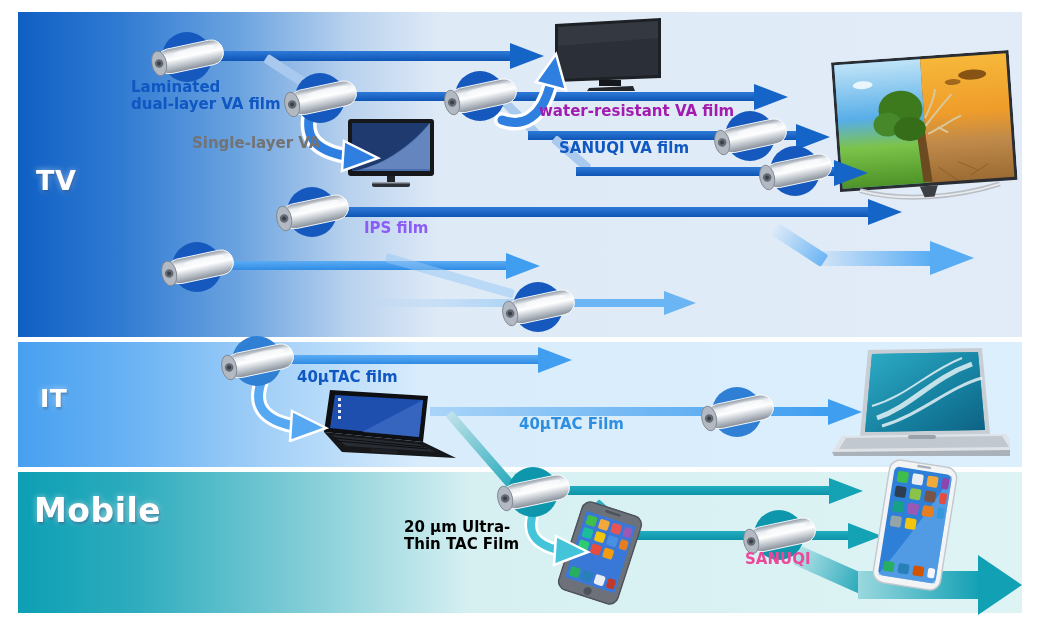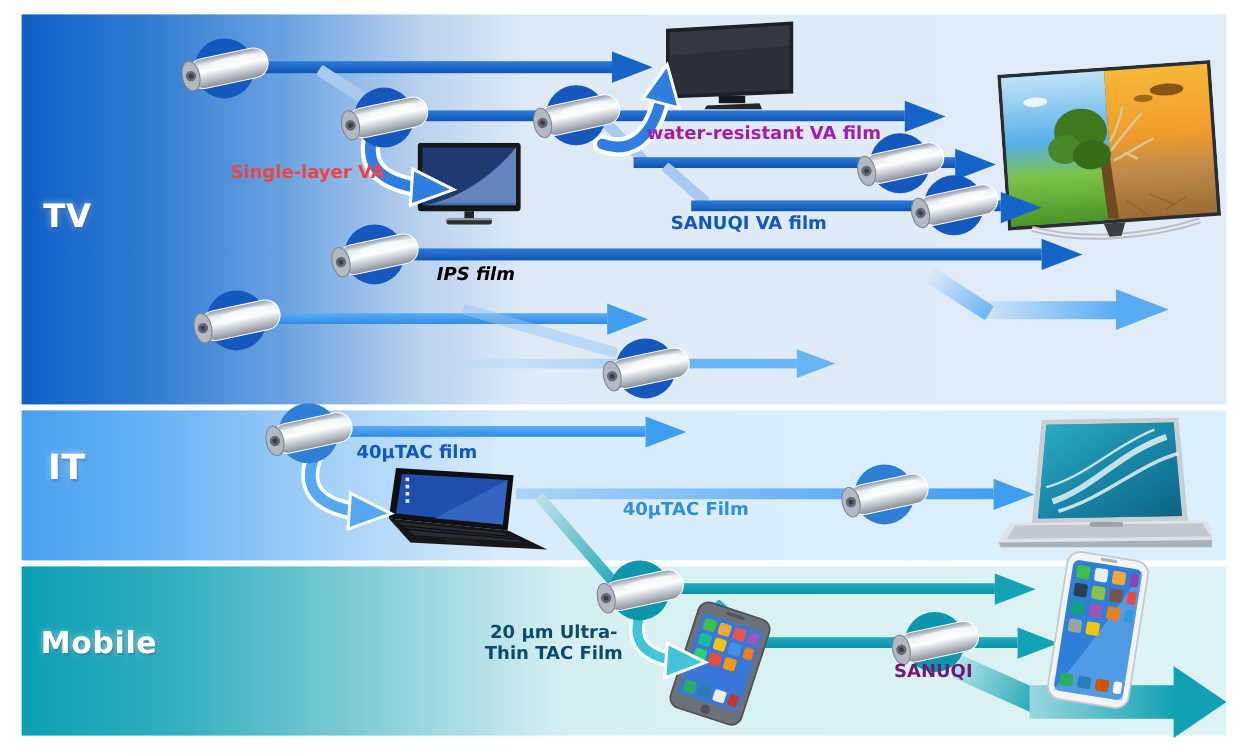--- a/index.html
+++ b/index.html
@@ -48,22 +48,22 @@
         </g>
       </symbol>
     </defs>
   </svg>
 
   <div class="band tv"></div>
   <div class="band it"></div>
   <div class="band mobile"></div>
 
   <div class="section-label" style="left:36px;top:165px;font-size:27px;">TV</div>
-  <div class="section-label" style="left:40px;top:372px;font-size:29px;">IT</div>
-  <div class="section-label" style="left:34px;top:521px;font-size:25px;">Mobile</div>
+  <div class="section-label" style="left:40px;top:384px;font-size:25px;">IT</div>
+  <div class="section-label" style="left:34px;top:491px;font-size:33px;">Mobile</div>
 
   <div class="bar" style="left:200px;top:51px;width:312px;height:10px;background:linear-gradient(180deg,#2e7ad8,#0e55b4);"></div>
   <div class="head" style="left:510px;top:43px;border-width:13px 0 13px 34px;border-left-color:#1565c8;"></div>
 
   <div class="diag" style="left:266px;top:53px;width:60px;height:10px;background:#aac9ee;transform:rotate(33deg);"></div>
 
   <div class="bar" style="left:328px;top:92px;width:426px;height:9px;background:linear-gradient(180deg,#2e7ad8,#0e55b4);"></div>
   <div class="head" style="left:754px;top:84px;border-width:13px 0 13px 34px;border-left-color:#1565c8;"></div>
 
   <div class="diag" style="left:502px;top:95px;width:49px;height:9px;background:#aac9ee;transform:rotate(45deg);"></div>
@@ -353,27 +353,31 @@
           <rect x="25" y="57" width="11" height="11" rx="2" fill="#f1c40f"></rect>
         <rect x="10" y="103" width="11" height="10" rx="2" fill="#27ae60"></rect>
           <rect x="25" y="103" width="11" height="10" rx="2" fill="#2980b9"></rect>
           <rect x="40" y="103" width="11" height="10" rx="2" fill="#d35400"></rect>
           <rect x="55" y="103" width="7" height="10" rx="2" fill="#f5f7fa"></rect>
       </g>
       <rect x="28" y="3" width="14" height="2.5" rx="1.2" fill="#aab1b8"></rect>
     </svg>
   </div>
 
-  <div class="lbl" style="left:192px;top:135px;color:#ef4444;">Single-layer VA</div>
+  <div class="lbl" style="left:131px;top:79px;color:#0f57c2;">
+    <div>Laminated</div>
+    <div>dual-layer VA film</div>
+  </div>
+  <div class="lbl" style="left:192px;top:135px;color:#737373;">Single-layer VA</div>
   <div class="lbl" style="left:539px;top:103px;color:#a21caf;">water-resistant VA film</div>
-  <div class="lbl" style="left:559px;top:140px;color:#0f57c2;margin-top:38px;">SANUQI VA film</div>
-  <div class="lbl" style="left:364px;top:220px;color:#000000;font-style:italic;">IPS film</div>
+  <div class="lbl" style="left:559px;top:140px;color:#0f57c2;">SANUQI VA film</div>
+  <div class="lbl" style="left:364px;top:220px;color:#8b5cf6;">IPS film</div>
   <div class="lbl" style="left:297px;top:369px;color:#0f57c2;">40μTAC film</div>
   <div class="lbl" style="left:519px;top:416px;color:#2e8fe0;">
     <div>40μTAC Film</div>
   </div>
-  <div class="lbl" style="left:404px;top:519px;color:#0c4a6e;text-align:center;">
+  <div class="lbl" style="left:404px;top:519px;color:#000000;">
     <div>20 μm Ultra-</div>
     <div>Thin TAC Film</div>
   </div>
-  <div class="lbl" style="left:745px;top:551px;color:#701a75;">SANUQI</div>
+  <div class="lbl" style="left:745px;top:551px;color:#ec4899;">SANUQI</div>
 
 </div>
 
 </body></html>

